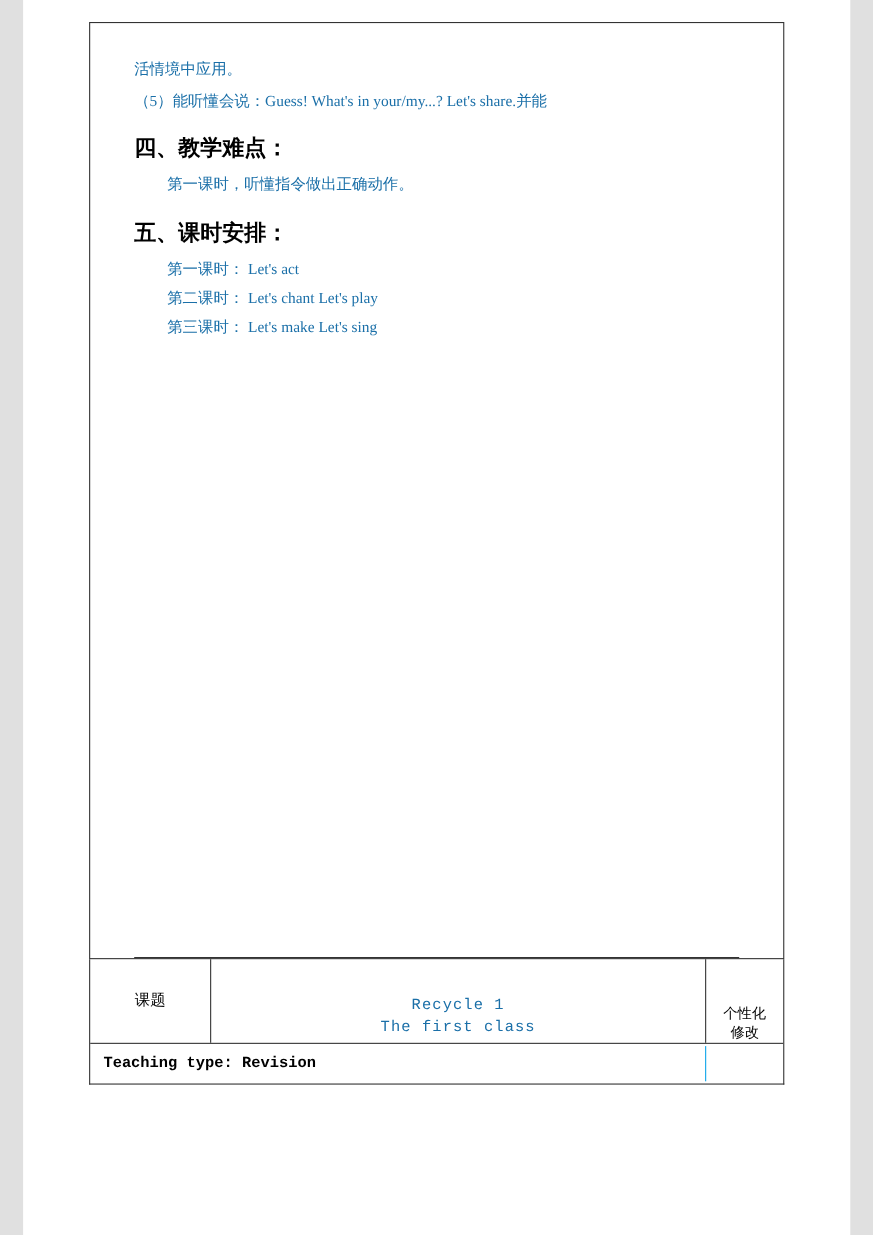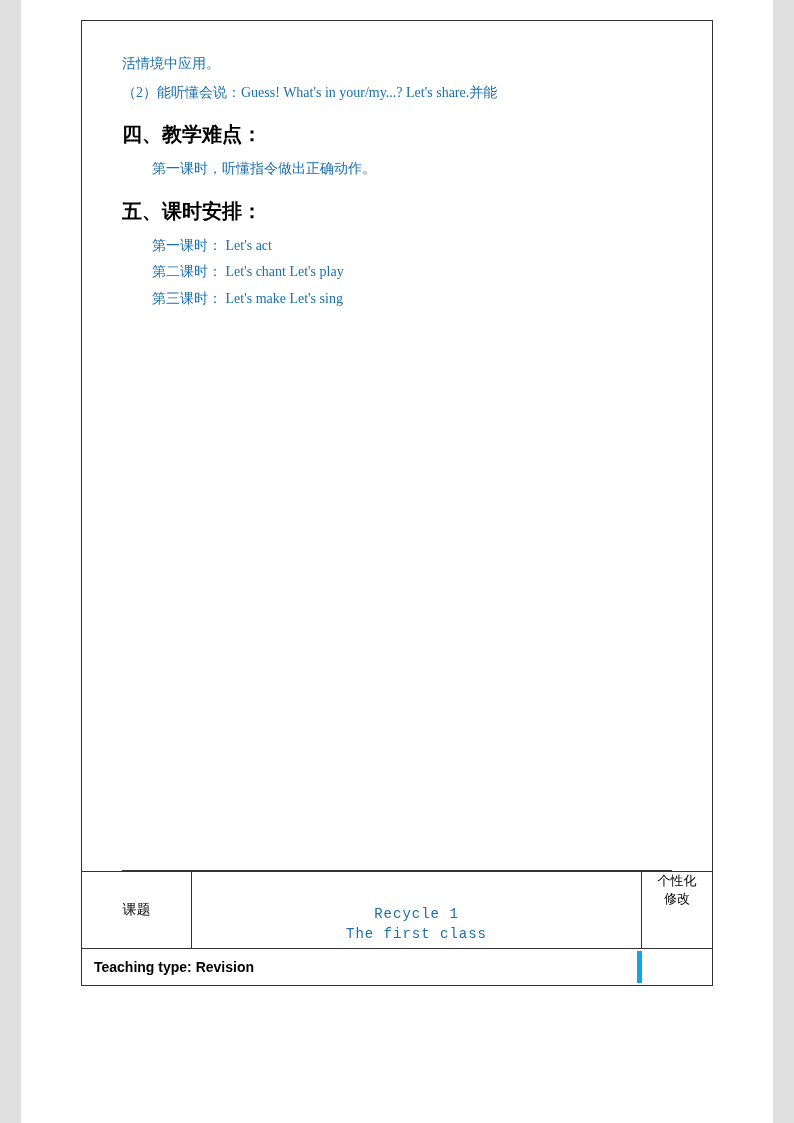--- a/index.html
+++ b/index.html
@@ -116,59 +116,59 @@
       font-family: 'Courier New', monospace;
       font-size: 14px;
       color: #1a6fa8;
       margin-top: 4px;
       letter-spacing: 1px;
     }
 
     .cell-right {
       width: 70px;
       display: flex;
-      align-items: flex-start;
+      align-items: flex-end;
       justify-content: center;
       font-size: 13px;
       color: #000;
       text-align: center;
       line-height: 1.4;
       flex-shrink: 0;
     }
 
     .table-row-2 {
       display: flex;
       min-height: 36px;
       align-items: center;
     }
 
     .teaching-type-cell {
       flex: 1;
       padding: 8px 12px;
-      font-family: Liberation Sans, sans-serif;
+      font-family: Liberation Mono, monospace;
       font-size: 14px;
       font-weight: bold;
       color: #000;
-      border-right: 5px solid #0ea5e9;
+      border-right: 1px solid #0ea5e9;
     }
 
     .empty-cell {
       width: 70px;
       flex-shrink: 0;
     }
   </style>
 </head>
 <body>
 
 <div class="page">
   <div class="main-content">
     <div class="content-area">
 
       <div class="text-line">活情境中应用。</div>
-      <div class="text-line text-line-blue">（2）能听懂会说：Guess! What's in your/my...? Let's share.并能</div>
+      <div class="text-line text-line-blue">（5）能听懂会说：Guess! What's in your/my...? Let's share.并能</div>
 
       <div class="section-heading">四、教学难点：</div>
       <div class="indented text-line" style="color:#1a6fa8;">第一课时，听懂指令做出正确动作。</div>
 
       <div class="section-heading">五、课时安排：</div>
 
       <div class="schedule-item">
         <span>第一课时：</span>
         <span>Let's act</span>
       </div>

